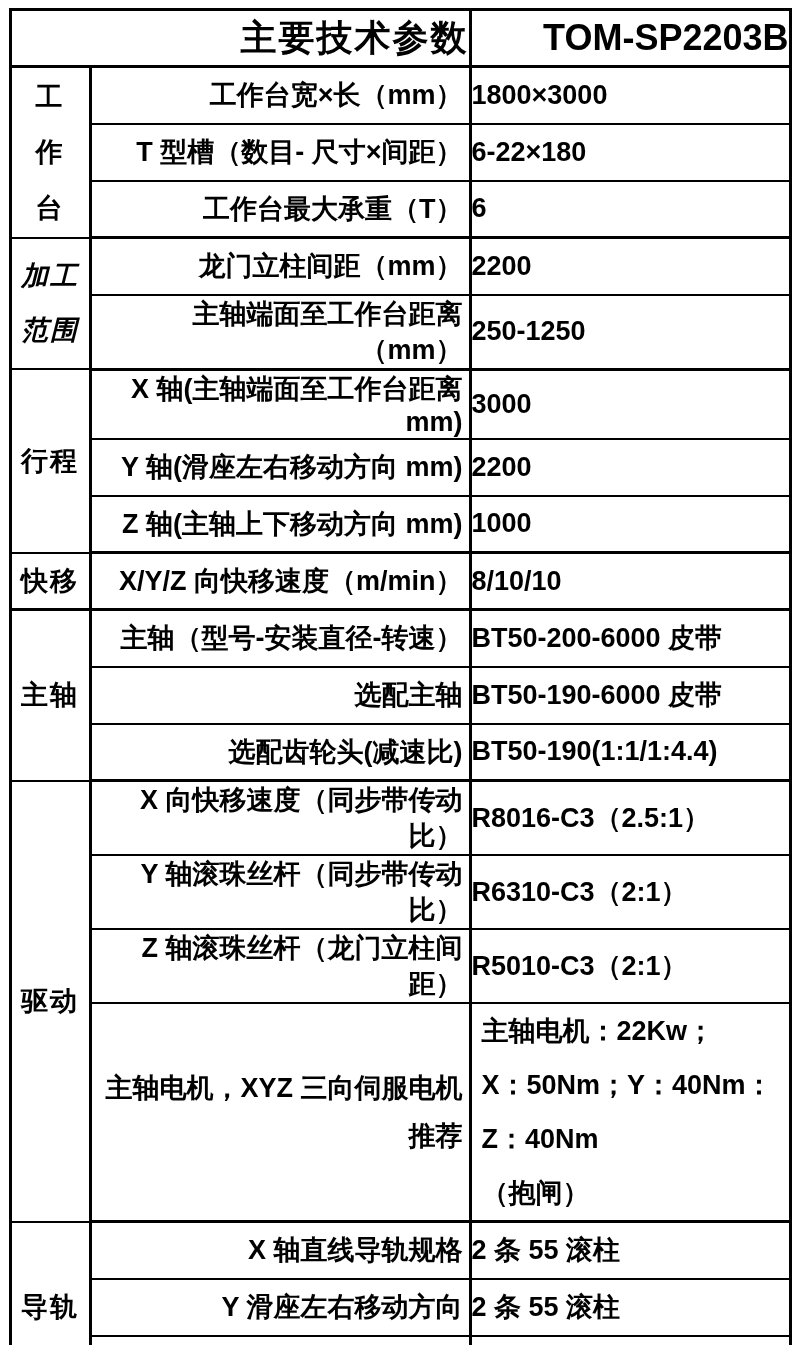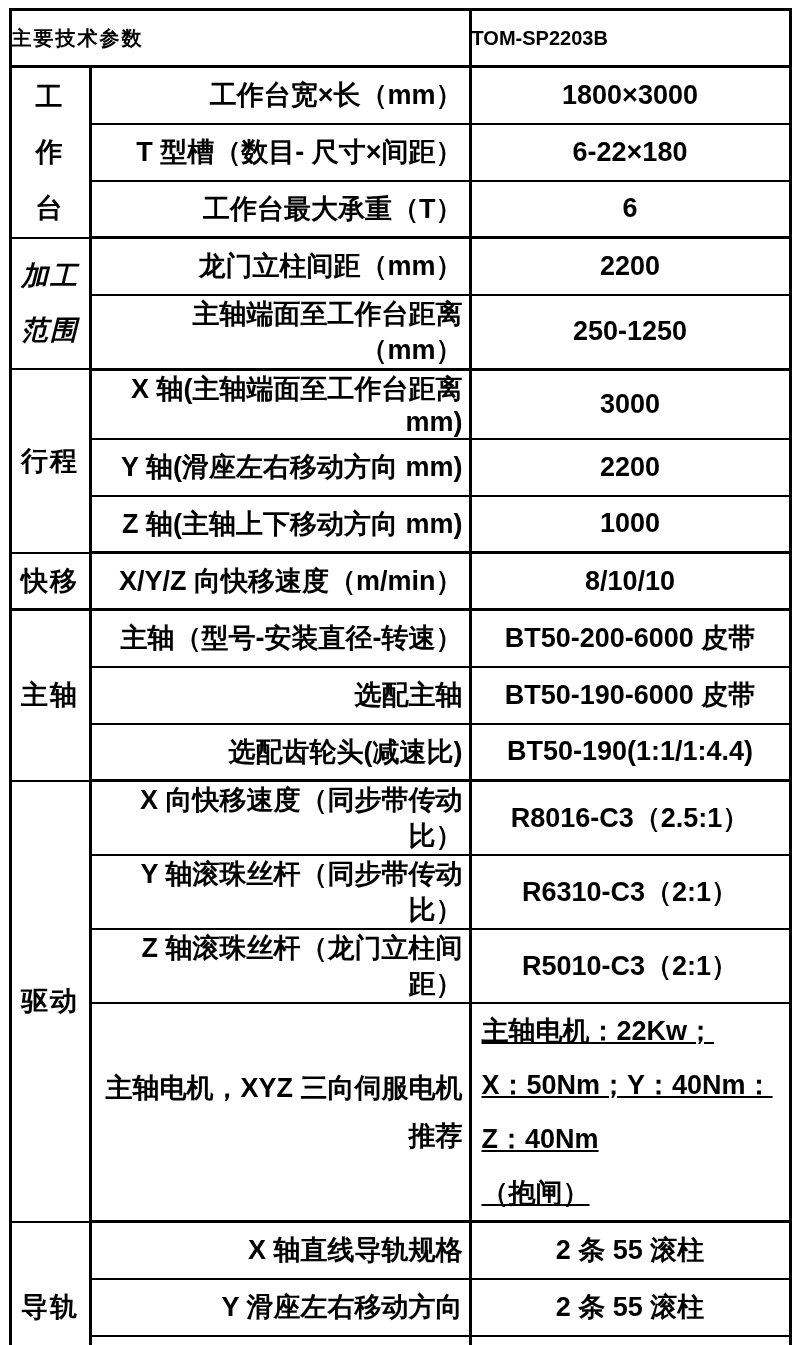--- a/index.html
+++ b/index.html
@@ -23,34 +23,34 @@
   tr.tall{height:178px;}
   td{
     border:2px solid #000;
     border-left-width:3px;
     border-right-width:3px;
     padding:0;
     font-size:27px;
     vertical-align:middle;
   }
   tr.sec-end td{border-bottom-width:3px;}
-  td.hdr{text-align:left;font-size:20px;letter-spacing:2px;}
+  td.hdr{text-align:right;font-size:36px;letter-spacing:2px;}
   td.hdr.model{letter-spacing:0;}
   td.group{text-align:center;letter-spacing:2px;}
   td.label{text-align:right;padding-left:14px;padding-right:6px;}
-  td.value{text-align:center;}
+  td.value{}
   .vstack{
     display:flex;flex-direction:column;
     justify-content:space-around;align-items:center;
     width:100%;
   }
   .vstack.h3{height:166px;}
   .vstack.h2{height:108px;font-style:italic;}
   td.label.multiline{line-height:48px;padding-top:4px;padding-bottom:4px;}
-  td.value.vlines{text-align:left;padding-left:10px;text-decoration:underline;}
+  td.value.vlines{text-align:left;padding-left:10px;}
   td.value.vlines div{line-height:54px;}
 </style>
 </head>
 <body>
 
 <table class="spec">
   <colgroup>
       <col class="c1">
       <col class="c2">
       <col class="c3">

